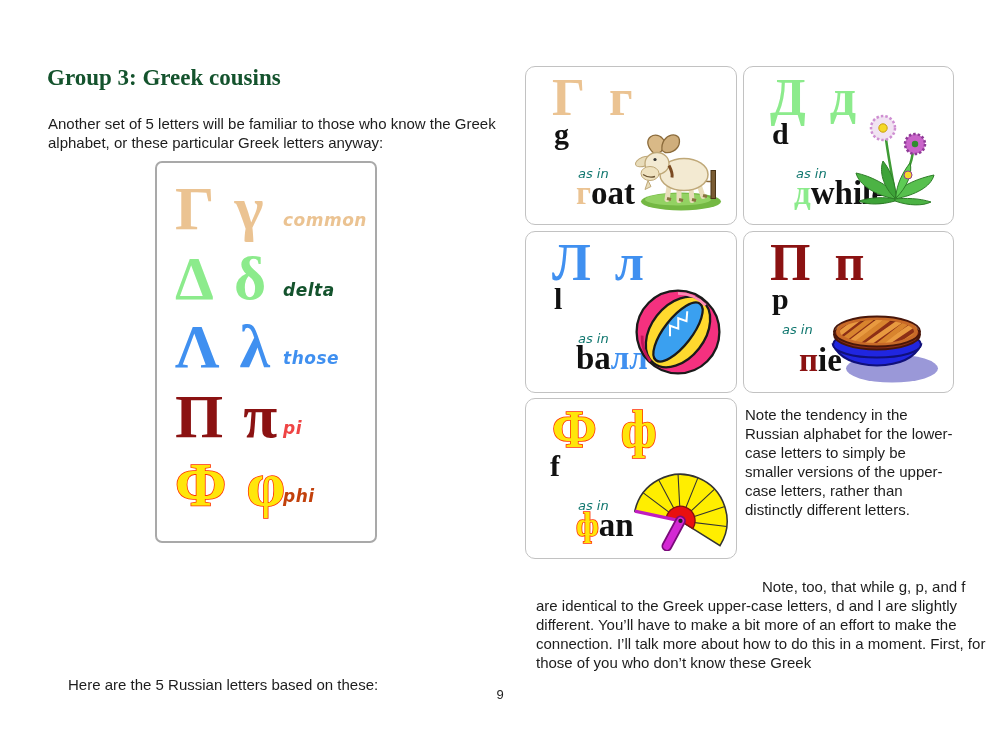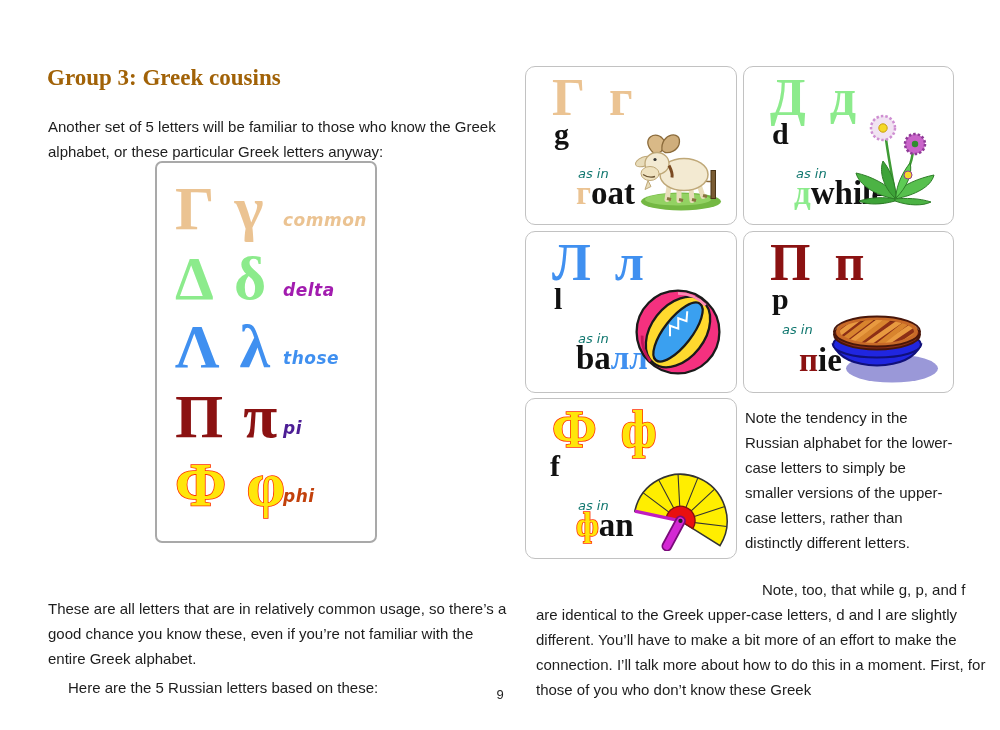--- a/index.html
+++ b/index.html
@@ -1,20 +1,20 @@
 <!DOCTYPE html>
 <html><head>
 <meta charset="utf-8">
 <style>
   html,body{margin:0;padding:0;background:#fff;}
   .page{position:relative;width:1000px;height:730px;background:#ffffff;overflow:hidden;
         font-family:"Liberation Sans",sans-serif;color:#1d1d1d;}
   .heading{position:absolute;left:47px;top:50px;font-family:"Liberation Serif",serif;
            font-weight:bold;font-size:23px;}
-  .body-text{font-size:15px;line-height:25px;}
+  .body-text{font-size:15px;line-height:19px;}
   .intro{position:absolute;left:48px;top:99px;width:465px;}
   .para-common{position:absolute;left:48px;top:581px;width:462px;}
   .para-here{position:absolute;left:48px;top:660px;width:462px;margin-left:20px;}
   .note-col{position:absolute;left:745px;top:390px;width:212px;}
   .note-too{position:absolute;left:536px;top:562px;width:453px;text-indent:226px;}
   .page-num{position:absolute;left:0;top:687px;width:1000px;text-align:center;font-size:13px;}
 
   
   .greek-box{position:absolute;left:155px;top:161px;width:218px;height:378px;background:#fff;
              border:2px solid #a9a9a9;border-radius:7px;}
@@ -40,44 +40,44 @@
   .card-img{position:absolute;}
   .card-pie .card-asin{left:38px;top:90px;}
   .card-pie .card-word{left:55px;top:110px;}
   .card-fan .card-latin{left:24px;}
 </style>
 </head>
 <body>
 
 <div class="page">
 
-  <h1 class="heading" style="color: #a16207;">Group 3: Greek cousins</h1>
+  <h1 class="heading" style="color: #14532d;">Group 3: Greek cousins</h1>
 
   <p class="body-text intro">Another set of 5 letters will be familiar to those who know the Greek alphabet, or these particular Greek letters anyway:</p>
 
   <div class="greek-box">
     <div class="gb-row gb-r0">
       <span style="color: rgb(235, 195, 146);">Γ</span>
       <span style="color: rgb(235, 195, 146);">γ</span>
       <span class="gb-label" style="color: rgb(235, 195, 146);">common</span>
     </div>
     <div class="gb-row gb-r1">
       <span style="color: rgb(140, 235, 140);">Δ</span>
       <span style="color: rgb(140, 235, 140);">δ</span>
-      <span class="gb-label" style="color: #a21caf;">delta</span>
+      <span class="gb-label" style="color: #14532d;">delta</span>
     </div>
     <div class="gb-row gb-r2">
       <span style="color: rgb(64, 144, 240);">Λ</span>
       <span style="color: rgb(64, 144, 240);">λ</span>
       <span class="gb-label" style="color: rgb(64, 144, 240);">those</span>
     </div>
     <div class="gb-row gb-r3">
       <span style="color: rgb(139, 18, 18);">Π</span>
       <span style="color: rgb(139, 18, 18);">π</span>
-      <span class="gb-label" style="color: #4c1d95; margin-top: 12px;">pi</span>
+      <span class="gb-label" style="color: #ef4444; margin-top: 12px;">pi</span>
     </div>
     <div class="gb-row gb-r4">
       <span class="stroked" style="color: rgb(255, 230, 10); -webkit-text-stroke-color: rgb(255, 48, 0);">Φ</span>
       <span class="stroked" style="color: rgb(255, 230, 10); -webkit-text-stroke-color: rgb(255, 48, 0);">φ</span>
       <span class="gb-label" style="color: #c2410c;">phi</span>
     </div>
   </div>
 
   <div class="card" style="left:525px;top:66px;">
     <div class="card-big">
@@ -191,21 +191,20 @@
       <path d="M58 74 L43.3 70.9 A15 15 0 1 1 70.7 81.9 Z" fill="#e81010" stroke="#801010" stroke-width="1.4"></path>
       <path d="M58 74 L11 64" stroke="#c01ec0" stroke-width="3.4"></path>
       <path d="M58 74 L44 100" stroke="#7a0a7a" stroke-width="11" stroke-linecap="round"></path>
       <path d="M58 74 L44 100" stroke="#d428d4" stroke-width="7.5" stroke-linecap="round"></path>
       <circle cx="58" cy="74" r="2.2" fill="#222"></circle>
     </svg>
   </div>
 
   <p class="body-text note-col">Note the tendency in the Russian alphabet for the lower-case letters to simply be smaller versions of the upper-case letters, rather than distinctly different letters.</p>
 
-  <p class="body-text para-common">These are all letters that are in relatively common usage, so there’s a good chance you know these, even if you’re not familiar with the entire Greek alphabet.</p>
 
   <p class="body-text para-here">Here are the 5 Russian letters based on these:</p>
 
   <p class="body-text note-too">Note, too, that while g, p, and f are identical to the Greek upper-case letters, d and l are slightly different. You’ll have to make a bit more of an effort to make the connection. I’ll talk more about how to do this in a moment. First, for those of you who don’t know these Greek</p>
 
   <div class="page-num">9</div>
 
 </div>
 
 </body></html>

